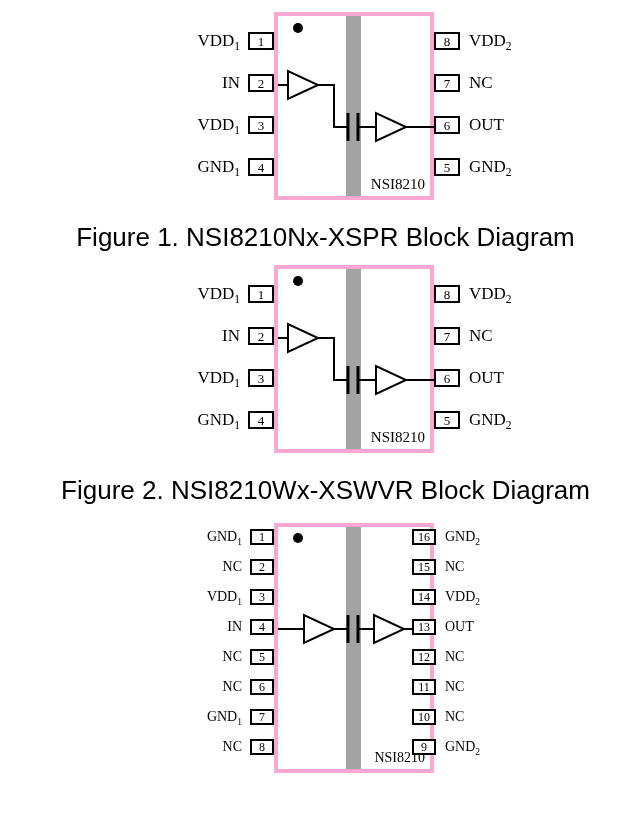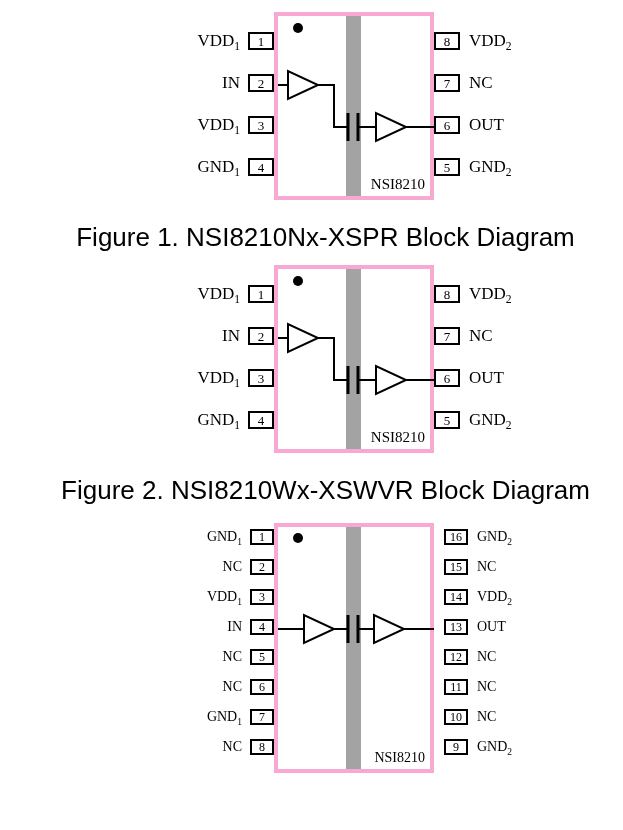--- a/index.html
+++ b/index.html
@@ -22,21 +22,21 @@
   .chip-label { position:absolute; right:5px; bottom:3px; font-family:"Liberation Serif", serif; }
   .fig-small .chip-label { font-size:15px; }
   .fig-large .chip-label { font-size:14px; }
 
   .pins { position:absolute; display:flex; flex-direction:column; justify-content:space-between; }
   .fig-small .pins { top:32px; height:144px; }
   .fig-large .pins { top:18px; height:226px; }
   .fig-small .pins-left  { left:120px; width:110px; }
   .fig-small .pins-right { left:390px; width:110px; }
   .fig-large .pins-left  { left:134px; width:96px; }
-  .fig-large .pins-right { left:400px; width:96px; }
+  .fig-large .pins-right { left:368px; width:96px; }
 
   .pin-row { display:flex; align-items:center; }
   .fig-small .pin-row { height:18px; }
   .fig-large .pin-row { height:16px; }
   .pins-left .pin-row  { justify-content:flex-end; }
   .pins-right .pin-row { justify-content:flex-start; }
 
   .pin-box { display:flex; align-items:center; justify-content:center; border:2px solid #000;
              background:#fff; font-family:"Liberation Serif", serif; line-height:1; flex:none; }
   .fig-small .pin-box { width:26px; height:18px; font-size:13px; }

